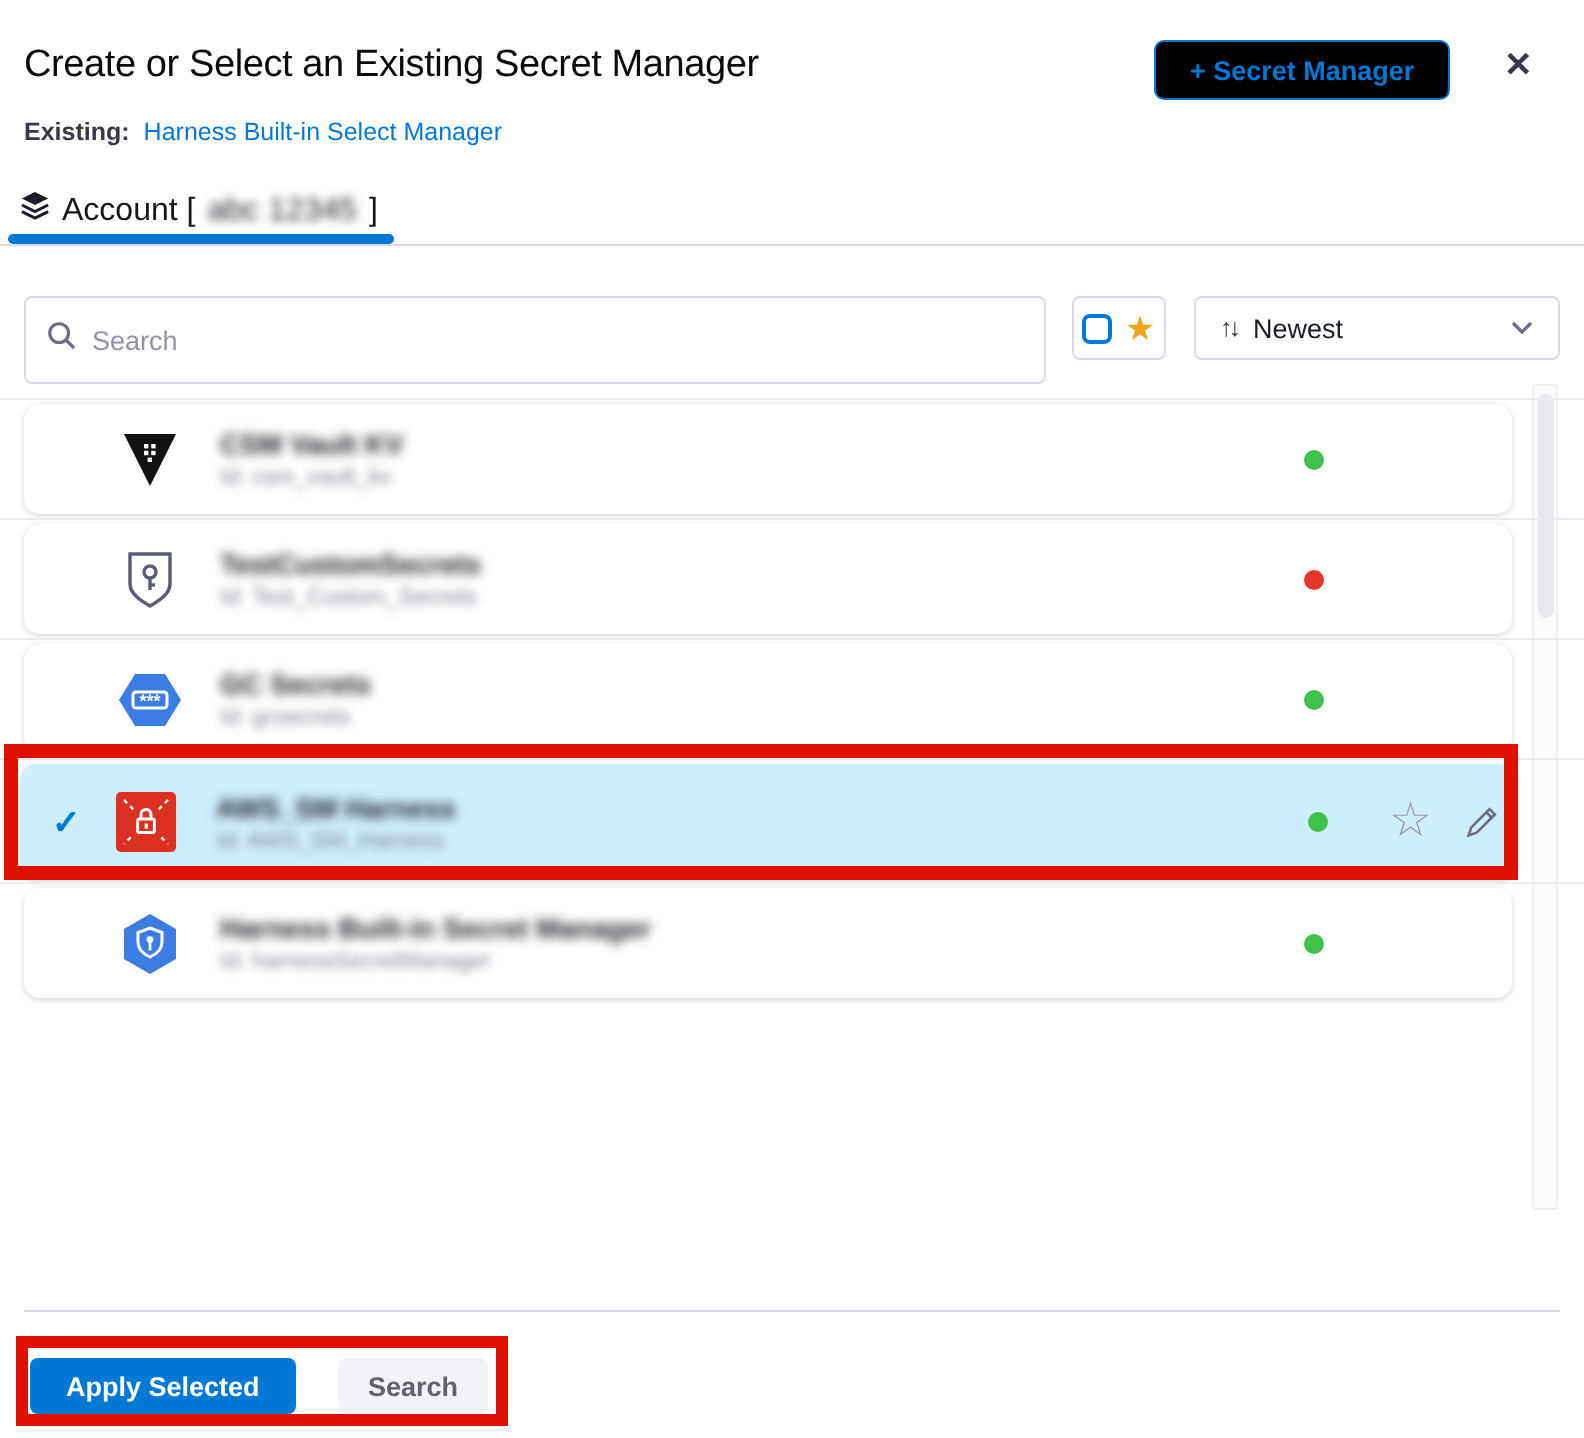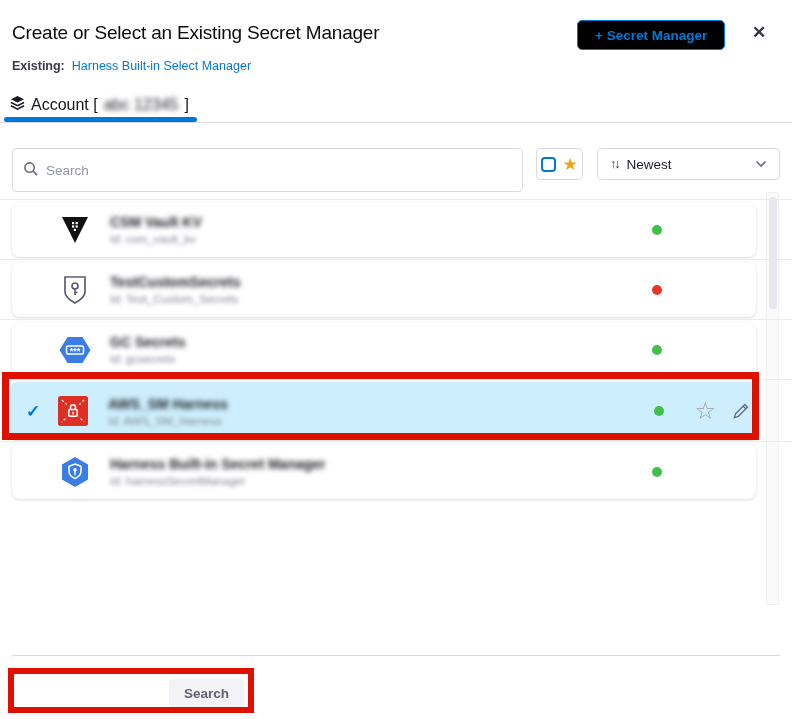--- a/index.html
+++ b/index.html
@@ -252,15 +252,16 @@
       <div class="status-dot" style="background: rgb(63, 193, 75);"></div>
       <div class="row-actions"></div>
     </div>
   </div>
 </div>
 
   <div class="annot-row"></div>
   <div class="annot-footer"></div>
 
   <div class="footer-divider"></div>
+  <button class="apply-btn">Apply Selected</button>
   <button class="cancel-btn">Search</button>
 
 </div>
 
 </body></html>

